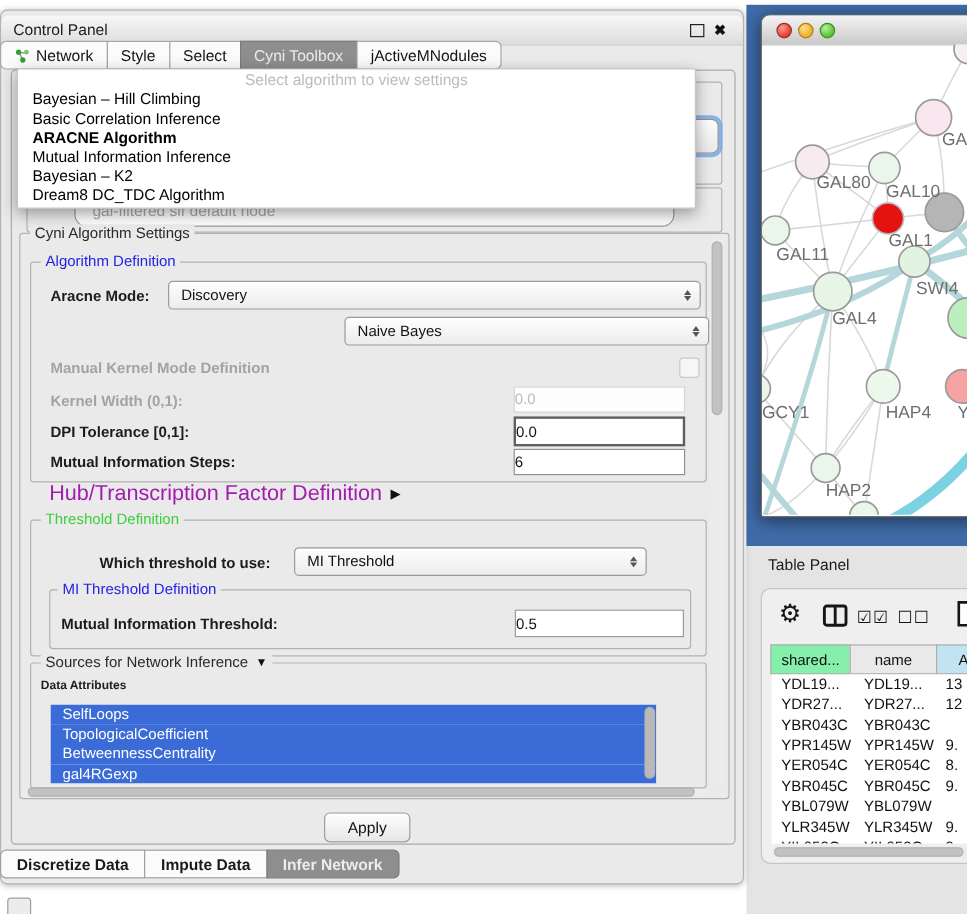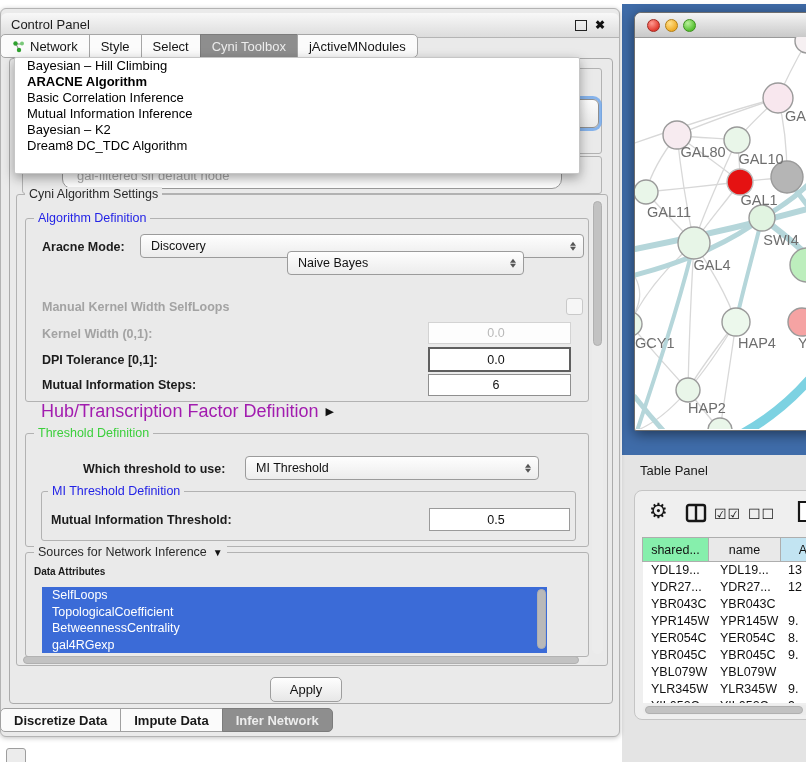--- a/index.html
+++ b/index.html
@@ -33,21 +33,21 @@
   .lbl{position:absolute;font-size:12.5px;font-weight:bold;color:#1c1c1c;white-space:nowrap}
   .dlbl{color:#a3a3a3}
   .plain{font-weight:normal;font-size:13px;color:#222}
   .combo{position:absolute;background:linear-gradient(#fefefe,#ececec);border:1px solid #9b9b9b;border-radius:4px;
          font-size:12.5px;color:#111;display:flex;align-items:center;padding:0 22px 0 10px;box-sizing:border-box}
   .spin{position:absolute;right:7px;top:50%;transform:translateY(-50%)}
   .spin i{display:block;width:0;height:0;border-left:3.5px solid transparent;border-right:3.5px solid transparent;margin:1.5px 0}
   .spin .up{border-bottom:4.5px solid #555}
   .spin .dn{border-top:4.5px solid #555}
   .field{position:absolute;background:#fff;border:1px solid #8f8f8f;font-size:12.5px;color:#111;display:flex;
-         align-items:center;justify-content:center;padding-right:7px;box-sizing:border-box}
+         align-items:center;justify-content:flex-start;padding-right:7px;box-sizing:border-box}
   .field.dis{border-color:#d3d3d3;color:#b9b9b9;background:#fdfdfd}
   .field.strong{border:2px solid #5f5f5f}
   .chk{position:absolute;width:15px;height:15px;border:1px solid #c9c9c9;border-radius:3px;background:#f6f6f6}
   .sbtrack{position:absolute;background:#ececec;border-radius:6px}
   .sbthumb{position:absolute;background:#c2c2c2;border-radius:6px;border:1px solid #b0b0b0;box-sizing:border-box}
   .litem{height:16.5px;line-height:16.5px;background:#3b6bd7;color:#fff;font-size:12.5px;padding-left:10px;white-space:nowrap;overflow:hidden}
   .btn{position:absolute;display:flex;align-items:center;justify-content:center;font-size:13px;color:#111;
        background:linear-gradient(#fefefe,#e7e7e7);border:1px solid #9e9e9e;border-radius:5px}
   
   .popup{position:absolute;left:14px;top:57px;width:564px;height:115px;background:#fff;border:1px solid #c6c6c6;
@@ -284,29 +284,29 @@
 
           <span class="lbl" style="left:16px;top:21px">Aracne Mode:</span>
           <div class="combo" style="left:114px;top:15px;width:444px;height:24px">
             <span>Discovery</span>
             <span class="spin">
                 <i class="up"></i>
                 <i class="dn"></i>
               </span>
           </div>
 
-          <div class="combo" style="left:261px;top:32px;width:237px;height:24px">
+          <div class="combo" style="left:261px;top:45px;width:304px;height:24px">
             <span>Naive Bayes</span>
             <span class="spin">
                 <i class="up"></i>
                 <i class="dn"></i>
               </span>
           </div>
 
-          <span class="lbl dlbl" style="left:16px;top:81px">Manual Kernel Width SelfLoops</span>
+          <span class="lbl dlbl" style="left:16px;top:81px">Manual Kernel Mode Definition</span>
           <span class="chk" style="left:540px;top:79px"></span>
 
           <span class="lbl dlbl" style="left:16px;top:108px">Kernel Width (0,1):</span>
           <div class="field dis" style="left:402px;top:103px;width:143px;height:22px">
             <span>0.0</span>
           </div>
 
           <span class="lbl" style="left:16px;top:134px">DPI Tolerance [0,1]:</span>
           <div class="field strong" style="left:402px;top:128px;width:143px;height:25px">
             <span>0.0</span>
@@ -373,22 +373,23 @@
       <div class="btab">
           <span>Impute Data</span>
         </div>
       <div class="btab sel">
           <span>Infer Network</span>
         </div>
     </div>
   </div>
 
   <div class="popup">
+    <div class="phint">Select algorithm to view settings</div>
     <div class="pitem">Bayesian – Hill Climbing</div>
+    <div class="pitem">Basic Correlation Inference</div>
     <div class="pitem bold">ARACNE Algorithm</div>
-    <div class="pitem">Basic Correlation Inference</div>
     <div class="pitem">Mutual Information Inference</div>
     <div class="pitem">Bayesian – K2</div>
     <div class="pitem">Dream8 DC_TDC Algorithm</div>
   </div>
 
   <div class="abs" style="left:6px;top:748px;width:18px;height:16px;border:1px solid #9e9e9e;border-radius:3px;background:#ececec"></div>
 </div>
 
 </body></html>

